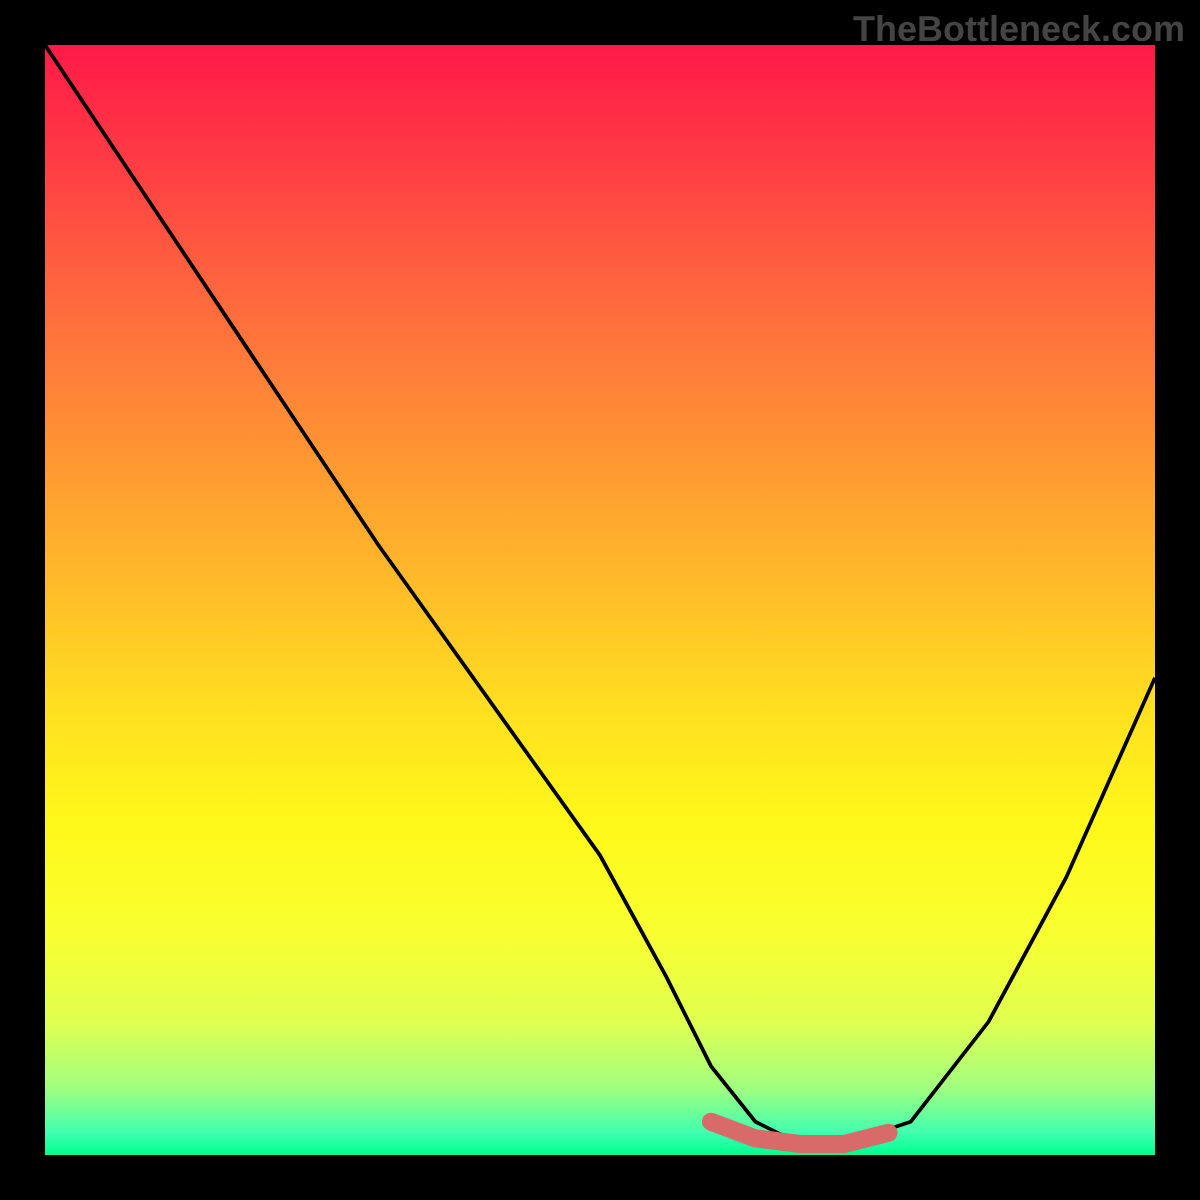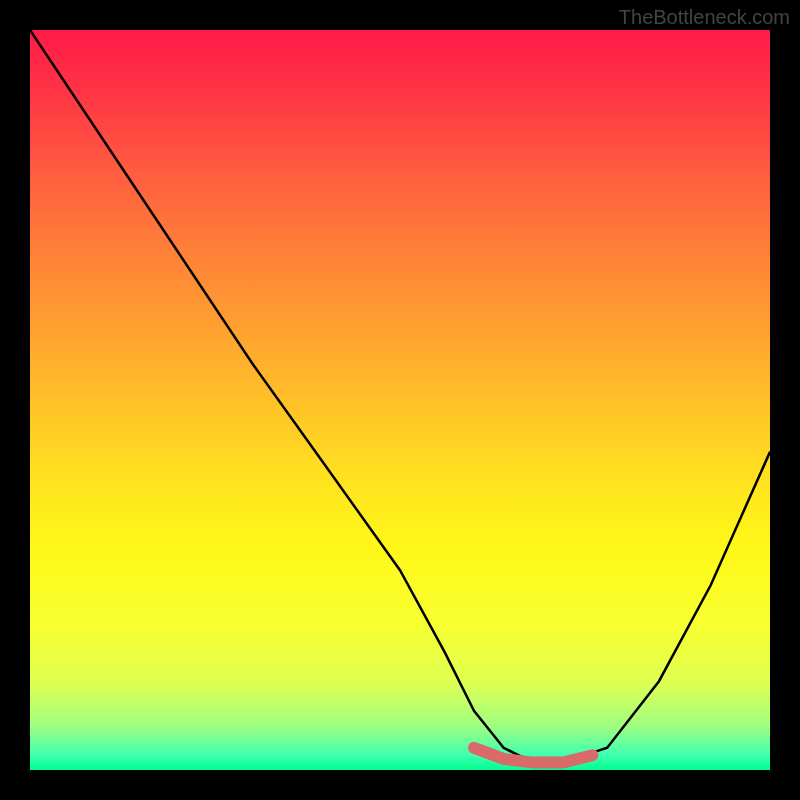--- a/index.html
+++ b/index.html
@@ -9,22 +9,22 @@
     background: #000;
     position: relative;
     overflow: hidden;
     font-family: Arial, sans-serif;
   }
   .watermark {
     position: absolute;
     top: 6px;
     right: 10px;
     color: #444;
-    font-size: 20px;
-    font-weight: normal;
+    font-size: 24px;
+    font-weight: bold;
     z-index: 10;
   }
   .plot-area {
     position: absolute;
     left: 30px;
     top: 30px;
     width: 740px;
     height: 740px;
     background: linear-gradient(to bottom,
       #ff1a48 0%,

